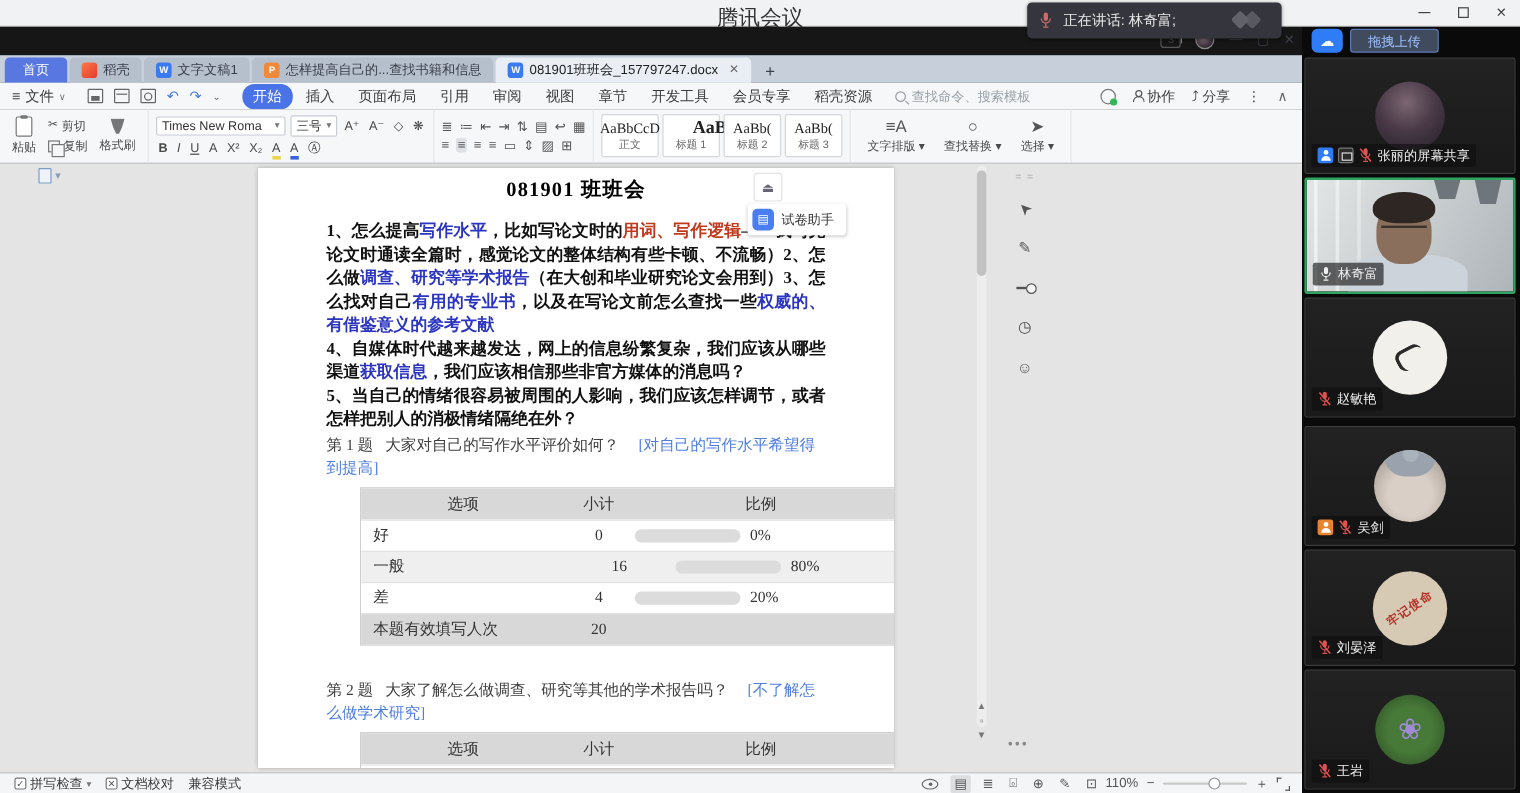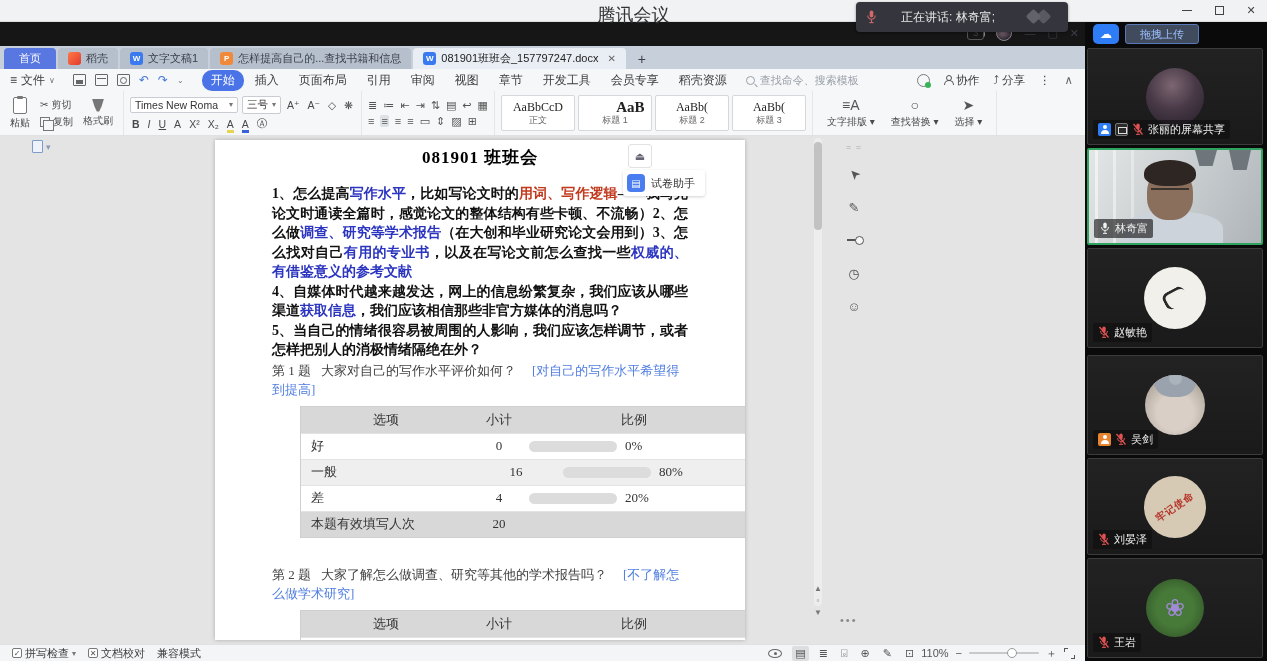--- a/index.html
+++ b/index.html
@@ -12,21 +12,21 @@
     border-bottom:1px solid #dcdcdc; z-index:30; }
   .topbar-title { position:absolute; left:0; right:0; top:3px; text-align:center; font-size:18px; color:#333; }
   .win-controls { position:absolute; right:8px; top:2px; display:flex; gap:16px; align-items:center; }
   .win-btn { width:16px; height:16px; display:flex; align-items:center; justify-content:center;
     font-size:11px; color:#444; cursor:default; }
   .wb-box { width:9px; height:9px; border:1px solid #444; }
   .wb-line { width:10px; height:0; border-top:1px solid #444; }
 
   
   .toast { position:absolute; left:856px; top:2px; width:212px; height:30px; background:#35353d;
-    border-radius:4px; z-index:40; display:flex; align-items:center; padding:0 10px; gap:24px;
+    border-radius:4px; z-index:40; display:flex; align-items:center; padding:0 10px; gap:9px;
     box-shadow:0 1px 3px rgba(0,0,0,.4); }
   .toast-text { color:#e8e8e8; font-size:12px; white-space:nowrap; }
   .toast-logo { margin-left:auto; position:relative; width:34px; height:16px; opacity:.45; }
   .toast-logo i { position:absolute; width:11px; height:11px; background:#9a9aa2; transform:rotate(45deg); border-radius:2px; top:2px; }
   .toast-logo i:nth-child(1){ left:4px; } .toast-logo i:nth-child(2){ left:14px; opacity:.8; }
   .mic-svg { display:block; }
 
   
   .wps { position:absolute; left:0; top:22px; width:1085px; height:639px; }
   .darkstrip { position:absolute; left:0; top:0; width:1085px; height:24px; background:#161616; }
@@ -97,21 +97,21 @@
   .fontrow { display:flex; align-items:center; gap:4px; font-size:10px; }
   .font-name-box,.font-size-box { border:1px solid #c9ccd2; background:#fff; border-radius:2px;
     padding:1px 4px; font-size:10.5px; color:#333; display:flex; align-items:center; gap:4px; white-space:nowrap; }
   .font-name-box { width:108px; justify-content:space-between; }
   .caret { font-size:8px; color:#777; }
   .fbtn { padding:0 2px; font-size:10.5px; white-space:nowrap; cursor:default; }
   .fbtn b { font-weight:bold; } .fbtn i { font-style:italic; }
   .fbtn u { text-decoration:underline; }
   .fbtn .hl { border-bottom:3px solid #e8d44d; } .fbtn .fc { border-bottom:3px solid #3a62d8; }
   .parrow { display:flex; align-items:center; gap:6px; font-size:11px; color:#555; }
-  .stylebox { width:74px; height:36px; border:1px solid #d4d7dc; background:#fff; border-radius:2px;
+  .stylebox { width:48px; height:36px; border:1px solid #d4d7dc; background:#fff; border-radius:2px;
     display:flex; flex-direction:column; align-items:center; justify-content:center; cursor:default; }
   .stylebox .prev { font-family:"Liberation Serif","DejaVu Serif",serif; font-size:12px; color:#222; line-height:14px; }
   .stylebox:nth-child(2) .prev { font-size:15px; font-weight:bold;margin-left:31px; }
   .stylebox .slabel { font-size:9px; color:#666; }
   .style-gallery { display:flex; gap:3px; align-items:center; }
   .rtool { display:flex; flex-direction:column; align-items:center; justify-content:center; gap:3px;
     font-size:10px; color:#4a4a4a; padding:0 8px; cursor:default; }
   .rtool .rt-ic { font-size:14px; color:#555; line-height:14px; }
 
   

